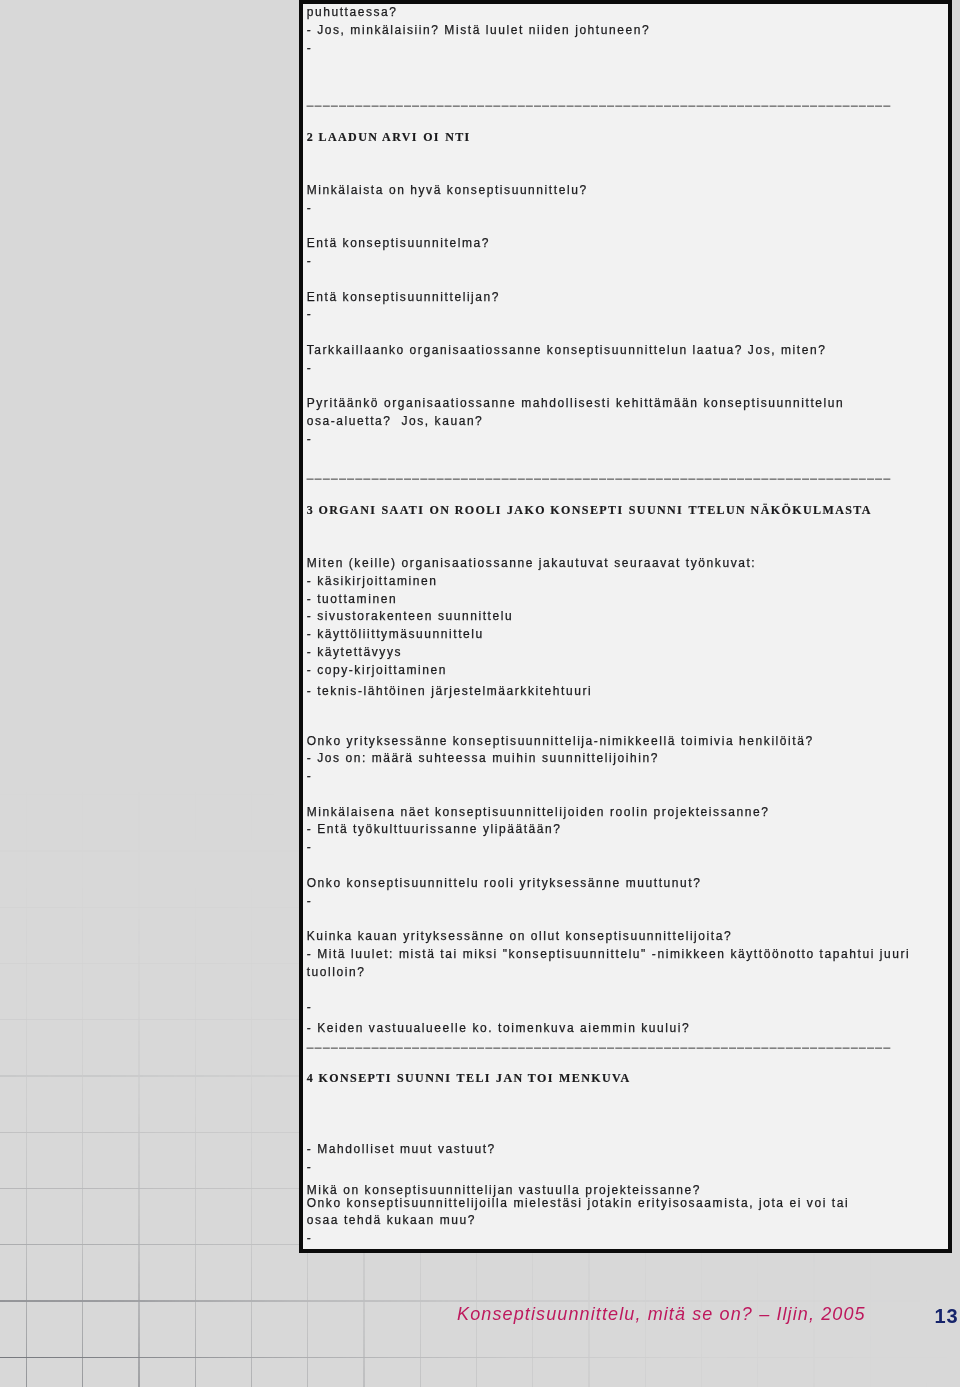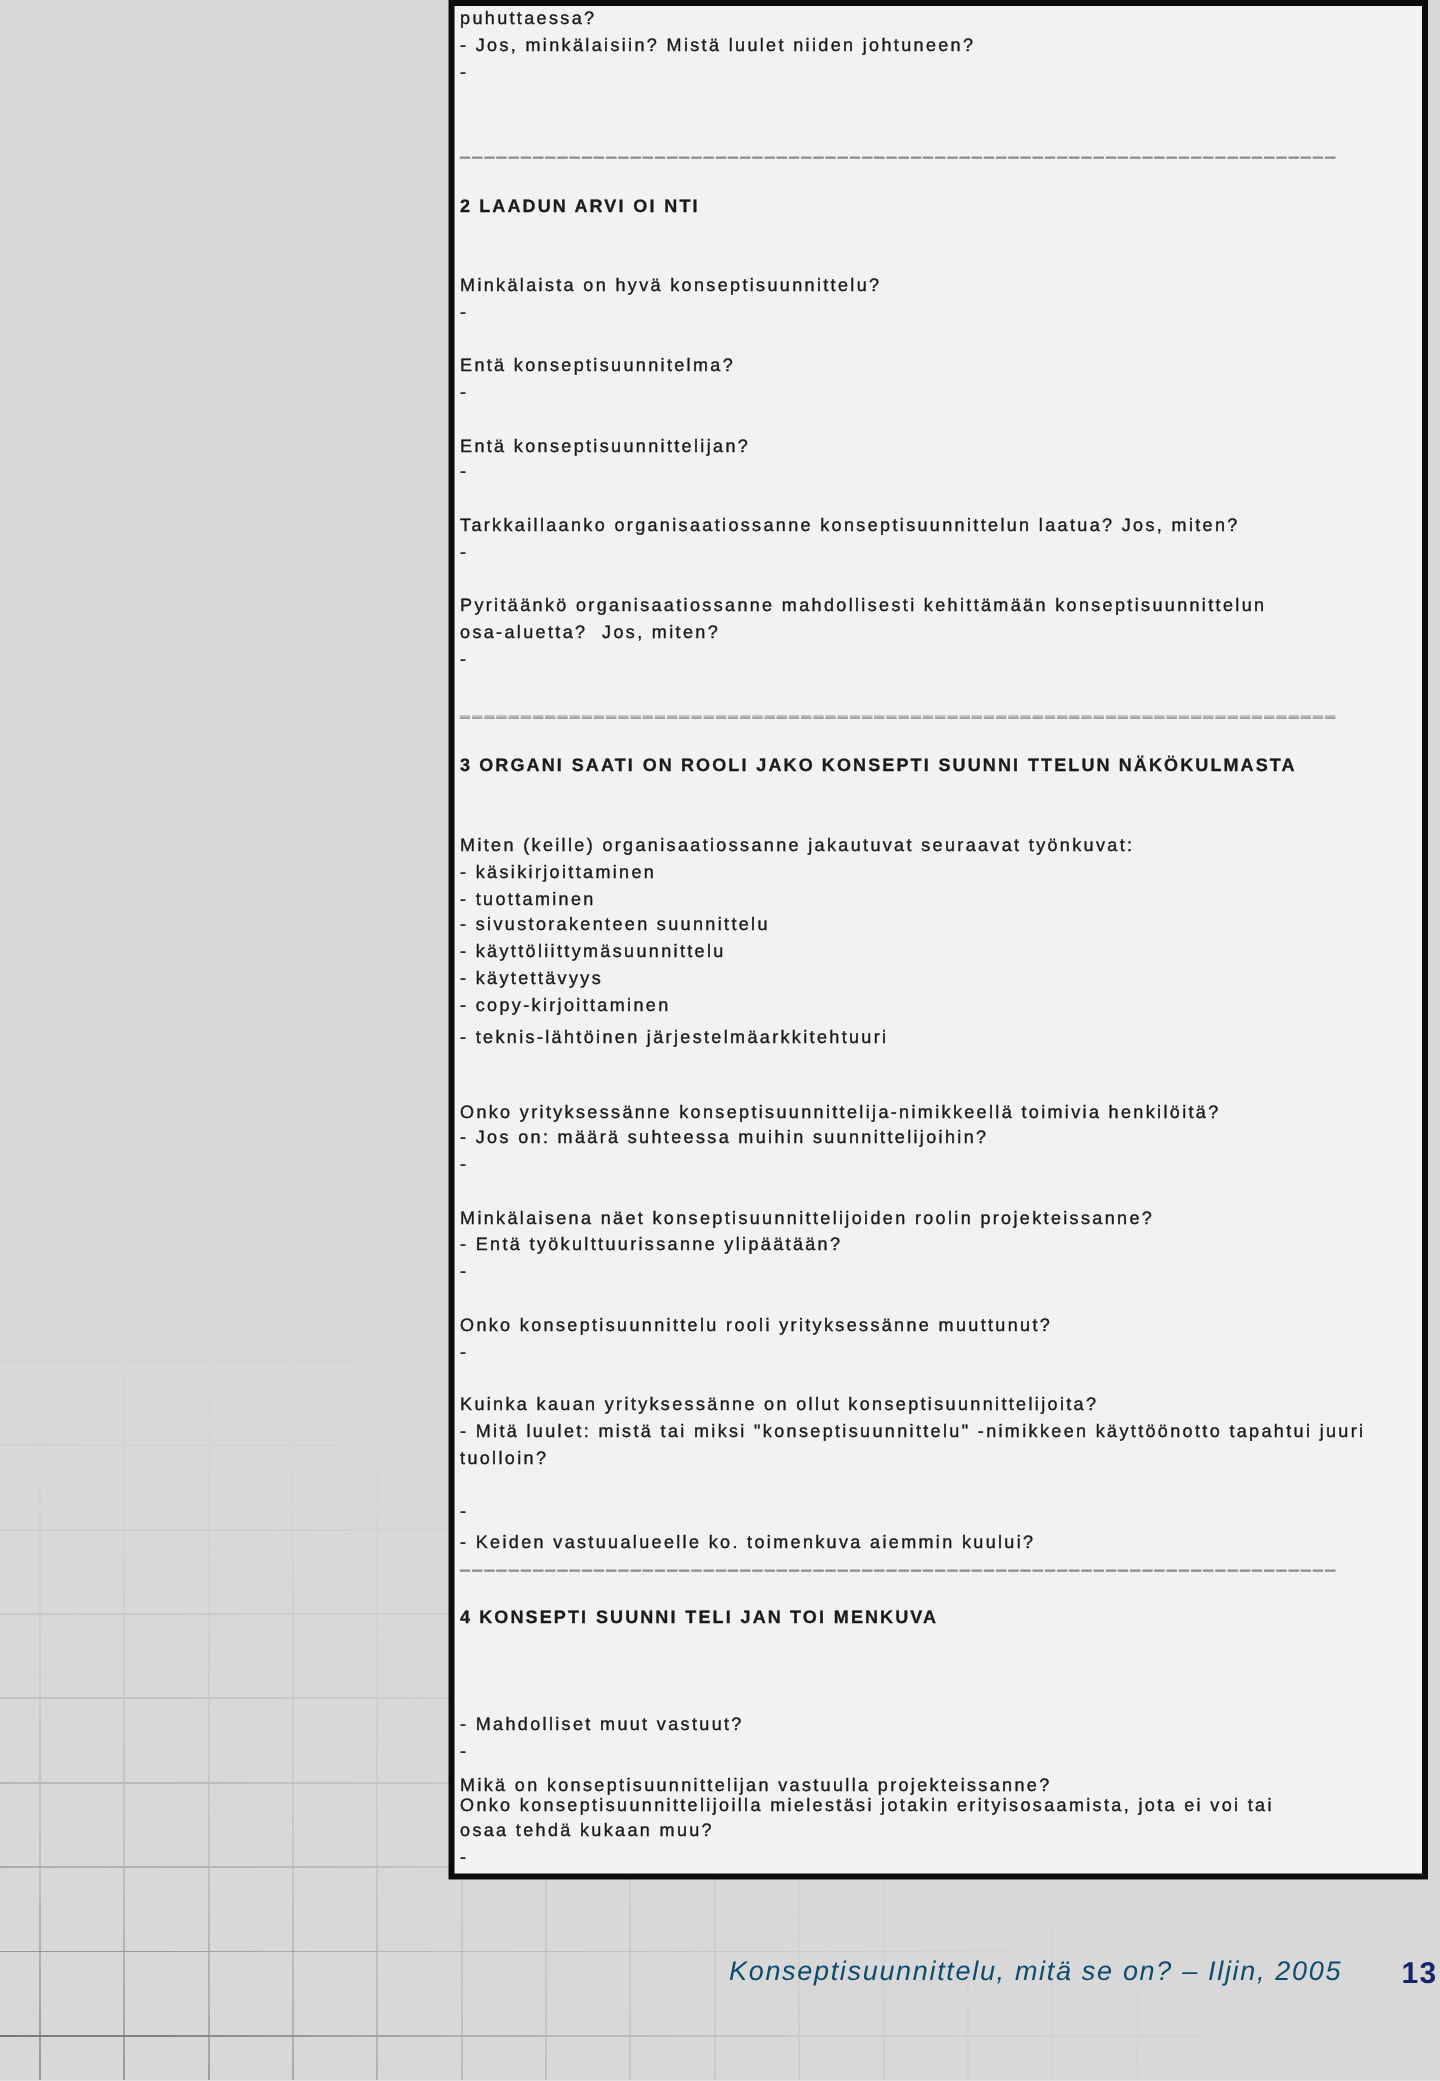--- a/index.html
+++ b/index.html
@@ -15,26 +15,26 @@
     repeating-linear-gradient(90deg, rgba(0,0,0,0) 0px, rgba(0,0,0,0) 25.9px, rgba(78,81,88,.58) 25.9px, rgba(78,81,88,.58) 27.2px, rgba(0,0,0,0) 27.2px, rgba(0,0,0,0) 56.25px),
     repeating-linear-gradient(180deg, rgba(0,0,0,0) 0px, rgba(0,0,0,0) 6.6px, rgba(78,81,88,.95) 6.6px, rgba(78,81,88,.95) 7.9px, rgba(0,0,0,0) 7.9px, rgba(0,0,0,0) 56.25px);
   -webkit-mask-image:linear-gradient(to bottom, rgba(0,0,0,0) 0px, rgba(0,0,0,0) 780px, rgba(0,0,0,.02) 900px, rgba(0,0,0,.05) 1000px, rgba(0,0,0,.14) 1110px, rgba(0,0,0,.32) 1240px, rgba(0,0,0,.62) 1330px, rgba(0,0,0,.88) 1387px);
   mask-image:linear-gradient(to bottom, rgba(0,0,0,0) 0px, rgba(0,0,0,0) 780px, rgba(0,0,0,.02) 900px, rgba(0,0,0,.05) 1000px, rgba(0,0,0,.14) 1110px, rgba(0,0,0,.32) 1240px, rgba(0,0,0,.62) 1330px, rgba(0,0,0,.88) 1387px);
 }
 #content-box{position:absolute;left:299px;top:0px;width:653px;height:1253px;
   border:4px solid #0b0b0b;background:#f2f2f2;overflow:hidden;box-sizing:border-box;}
 #text-layer{position:absolute;left:3.7px;top:-4px;right:0;bottom:0;transform:translateZ(0);}
 .ln{position:absolute;left:0;white-space:pre;color:#1a1a1c;-webkit-text-stroke:0.25px #1a1a1c;font-size:12px;letter-spacing:1.57px;
   line-height:12px;font-weight:400;}
-.hd{font-weight:700;letter-spacing:1.40px;-webkit-text-stroke:0.2px #1a1a1c;}
+.hd{font-weight:700;letter-spacing:1.40px;font-family:Liberation Serif, serif;-webkit-text-stroke:0.2px #1a1a1c;}
 .hd i{font-style:normal;}
 .hd i.wide{margin-right:5.2px;}
 .rl{color:#6c6c6c;letter-spacing:1.45px;-webkit-text-stroke:0px;transform:translateY(-1.45px);text-shadow:0 -1px 0 rgba(108,108,108,.62);}
-#footer-citation{position:absolute;transform:translateZ(0);left:486px;top:1304.4px;font-style:italic;font-size:18px;
-  color:#0c4a6e;letter-spacing:1.12px;white-space:nowrap;}
+#footer-citation{position:absolute;transform:translateZ(0);left:457px;top:1304.4px;font-style:italic;font-size:18px;
+  color:#be185d;letter-spacing:1.12px;white-space:nowrap;}
 #footer-page{position:absolute;transform:translateZ(0);left:934.4px;top:1304.5px;font-weight:700;font-size:20px;letter-spacing:0.9px;color:#16246b;}
 </style>
 </head>
 <body>
 
 <div id="paper"></div>
 <div id="grid-clip">
     <div id="grid"></div>
   </div>
 
@@ -47,21 +47,21 @@
     <div class="ln hd" style="top:130.66px"><i>2</i><i> </i><i>L</i><i>A</i><i>A</i><i>D</i><i>U</i><i>N</i><i> </i><i>A</i><i>R</i><i>V</i><i class="wide">I</i><i>O</i><i class="wide">I</i><i>N</i><i>T</i><i class="wide">I</i></div>
     <div class="ln" style="top:183.95px">Minkälaista on hyvä konseptisuunnittelu?</div>
     <div class="ln" style="top:201.72px">-</div>
     <div class="ln" style="top:237.25px">Entä konseptisuunnitelma?</div>
     <div class="ln" style="top:255.01px">-</div>
     <div class="ln" style="top:290.54px">Entä konseptisuunnittelijan?</div>
     <div class="ln" style="top:308.31px">-</div>
     <div class="ln" style="top:343.84px">Tarkkaillaanko organisaatiossanne konseptisuunnittelun laatua? Jos, miten?</div>
     <div class="ln" style="top:361.6px">-</div>
     <div class="ln" style="top:397.13px">Pyritäänkö organisaatiossanne mahdollisesti kehittämään konseptisuunnittelun</div>
-    <div class="ln" style="top:414.9px">osa-aluetta?  Jos, miten?</div>
+    <div class="ln" style="top:414.9px">osa-aluetta?  Jos, kauan?</div>
     <div class="ln" style="top:432.66px">-</div>
     <div class="ln rl" style="top:468.19px">________________________________________________________________________</div>
     <div class="ln hd" style="top:503.72px"><i>3</i><i> </i><i>O</i><i>R</i><i>G</i><i>A</i><i>N</i><i class="wide">I</i><i>S</i><i>A</i><i>A</i><i>T</i><i class="wide">I</i><i>O</i><i>N</i><i> </i><i>R</i><i>O</i><i>O</i><i>L</i><i class="wide">I</i><i>J</i><i>A</i><i>K</i><i>O</i><i> </i><i>K</i><i>O</i><i>N</i><i>S</i><i>E</i><i>P</i><i>T</i><i class="wide">I</i><i>S</i><i>U</i><i>U</i><i>N</i><i>N</i><i class="wide">I</i><i>T</i><i>T</i><i>E</i><i>L</i><i>U</i><i>N</i><i> </i><i>N</i><i>Ä</i><i>K</i><i>Ö</i><i>K</i><i>U</i><i>L</i><i>M</i><i>A</i><i>S</i><i>T</i><i>A</i></div>
     <div class="ln" style="top:557.01px">Miten (keille) organisaatiossanne jakautuvat seuraavat työnkuvat:</div>
     <div class="ln" style="top:574.78px">- käsikirjoittaminen</div>
     <div class="ln" style="top:592.54px">- tuottaminen</div>
     <div class="ln" style="top:610.31px">- sivustorakenteen suunnittelu</div>
     <div class="ln" style="top:628.07px">- käyttöliittymäsuunnittelu</div>
     <div class="ln" style="top:645.84px">- käytettävyys</div>
     <div class="ln" style="top:663.61px">- copy-kirjoittaminen</div>

